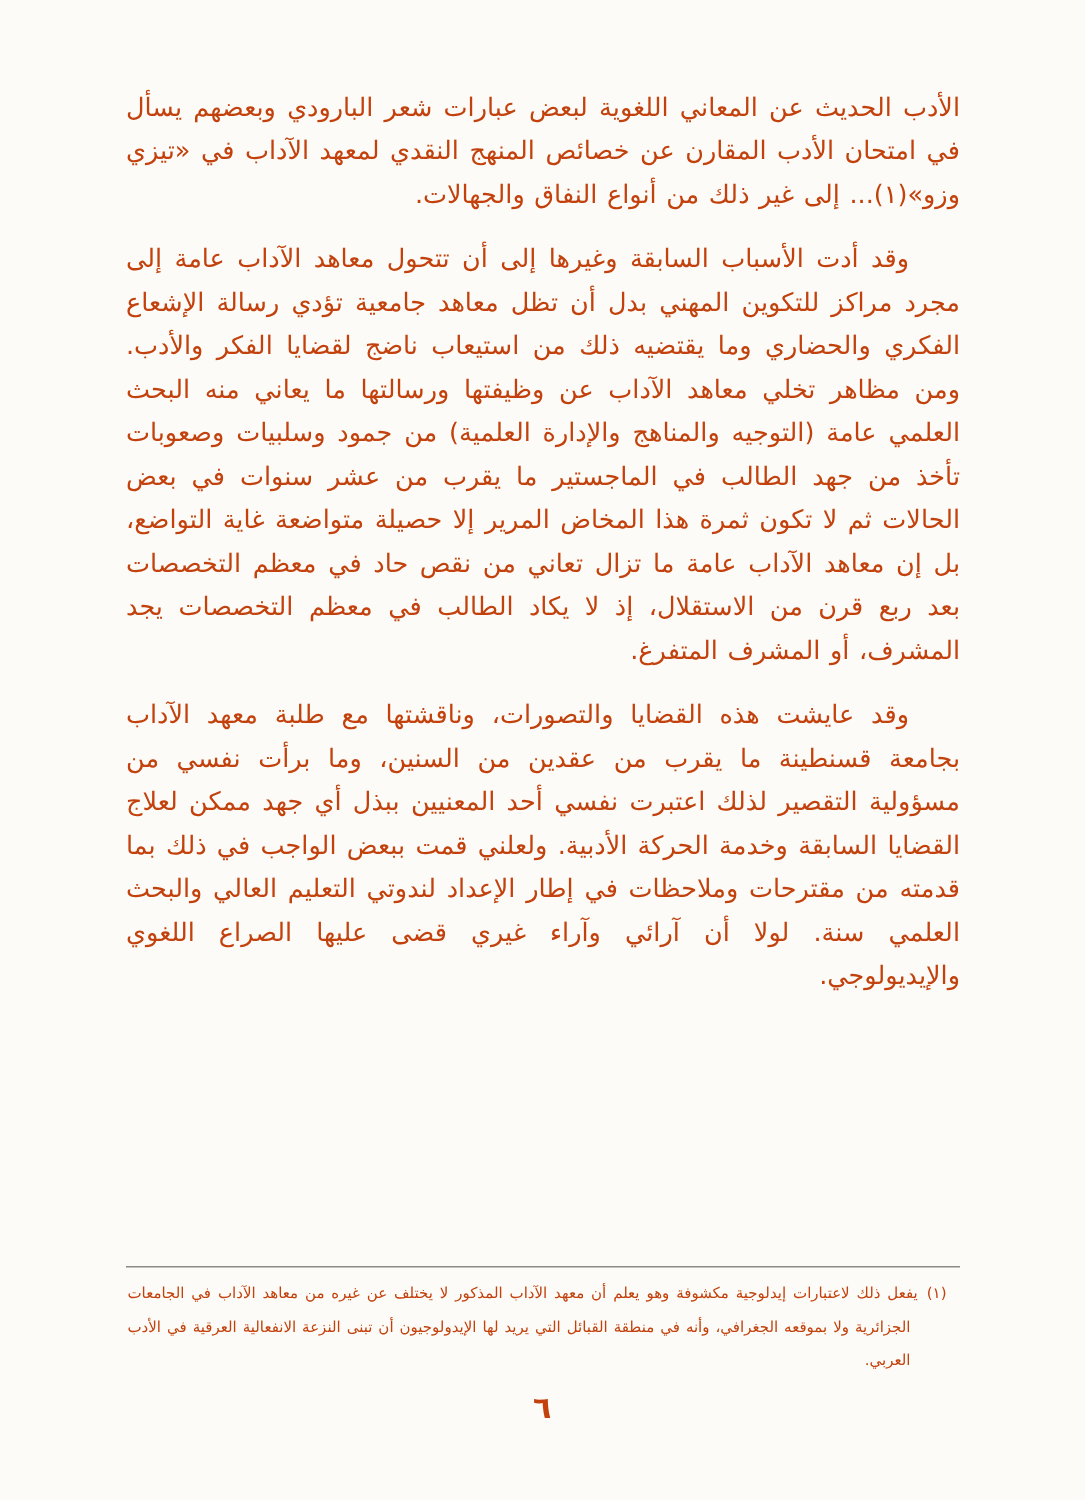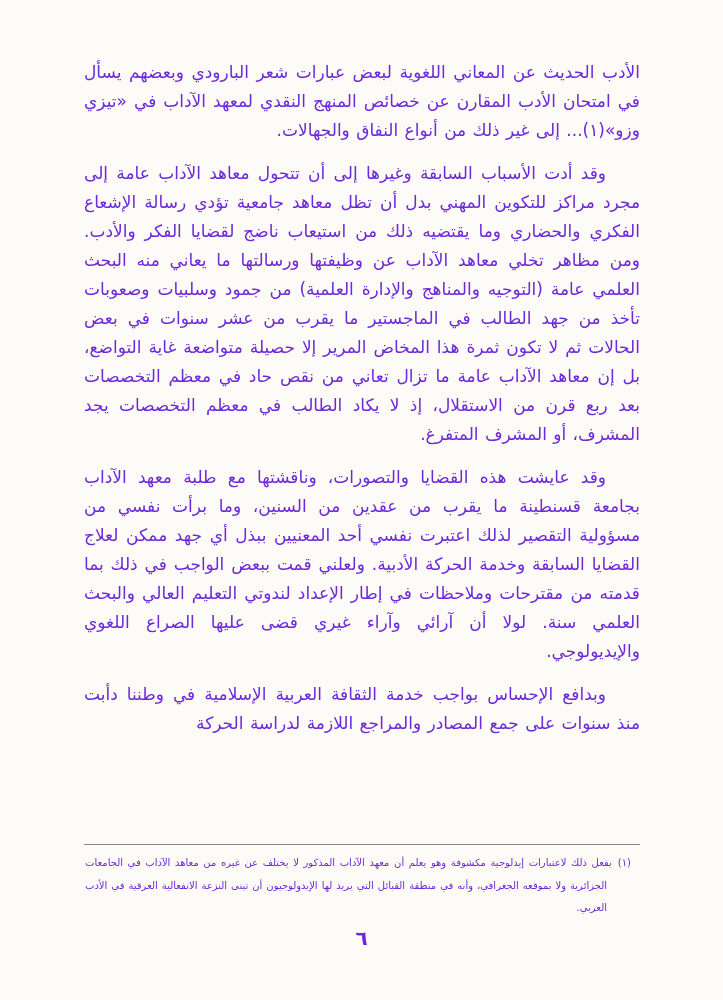--- a/index.html
+++ b/index.html
@@ -8,21 +8,21 @@
     background: #dedede;
   }
   .scan-page {
     position: relative;
     width: 723px;
     height: 1000px;
     margin: 0 auto;
     background: #fcfbf7;
     overflow: hidden;
     font-family: "DejaVu Sans", sans-serif;
-    color: #6d28d9;
+    color: #c2410c;
   }
   .body-text {
     position: absolute;
     top: 58px;
     right: 83px;
     width: 556px;
     direction: rtl;
   }
   .body-text p {
     margin: 0 0 14px 0;
@@ -74,21 +74,20 @@
 </style>
 </head>
 <body>
 
 <div class="scan-page">
 
   <div class="body-text">
     <p class="no-indent">الأدب الحديث عن المعاني اللغوية لبعض عبارات شعر البارودي وبعضهم يسأل في امتحان الأدب المقارن عن خصائص المنهج النقدي لمعهد الآداب في «تيزي وزو»(١)... إلى غير ذلك من أنواع النفاق والجهالات.</p>
     <p>وقد أدت الأسباب السابقة وغيرها إلى أن تتحول معاهد الآداب عامة إلى مجرد مراكز للتكوين المهني بدل أن تظل معاهد جامعية تؤدي رسالة الإشعاع الفكري والحضاري وما يقتضيه ذلك من استيعاب ناضج لقضايا الفكر والأدب. ومن مظاهر تخلي معاهد الآداب عن وظيفتها ورسالتها ما يعاني منه البحث العلمي عامة (التوجيه والمناهج والإدارة العلمية) من جمود وسلبيات وصعوبات تأخذ من جهد الطالب في الماجستير ما يقرب من عشر سنوات في بعض الحالات ثم لا تكون ثمرة هذا المخاض المرير إلا حصيلة متواضعة غاية التواضع، بل إن معاهد الآداب عامة ما تزال تعاني من نقص حاد في معظم التخصصات بعد ربع قرن من الاستقلال، إذ لا يكاد الطالب في معظم التخصصات يجد المشرف، أو المشرف المتفرغ.</p>
     <p>وقد عايشت هذه القضايا والتصورات، وناقشتها مع طلبة معهد الآداب بجامعة قسنطينة ما يقرب من عقدين من السنين، وما برأت نفسي من مسؤولية التقصير لذلك اعتبرت نفسي أحد المعنيين ببذل أي جهد ممكن لعلاج القضايا السابقة وخدمة الحركة الأدبية. ولعلني قمت ببعض الواجب في ذلك بما قدمته من مقترحات وملاحظات في إطار الإعداد لندوتي التعليم العالي والبحث العلمي سنة. لولا أن آرائي وآراء غيري قضى عليها الصراع اللغوي والإيديولوجي.</p>
-    <p>وبدافع الإحساس بواجب خدمة الثقافة العربية الإسلامية في وطننا دأبت منذ سنوات على جمع المصادر والمراجع اللازمة لدراسة الحركة</p>
   </div>
 
   <div class="footnote-rule"></div>
 
   <div class="footnote">
     <span class="fn-body">
       <span class="fn-marker">(١)</span><span>يفعل ذلك لاعتبارات إيدلوجية مكشوفة وهو يعلم أن معهد الآداب المذكور لا يختلف عن غيره من معاهد الآداب في الجامعات الجزائرية ولا بموقعه الجغرافي، وأنه في منطقة القبائل التي يريد لها الإيدولوجيون أن تبنى النزعة الانفعالية العرقية في الأدب العربي.</span>
     </span>
   </div>
 

